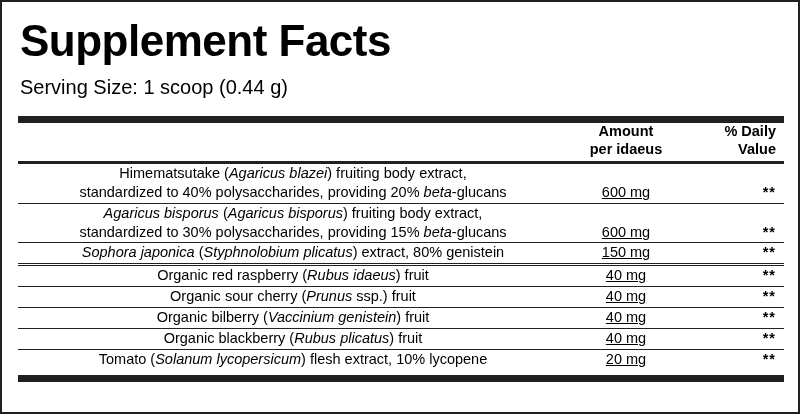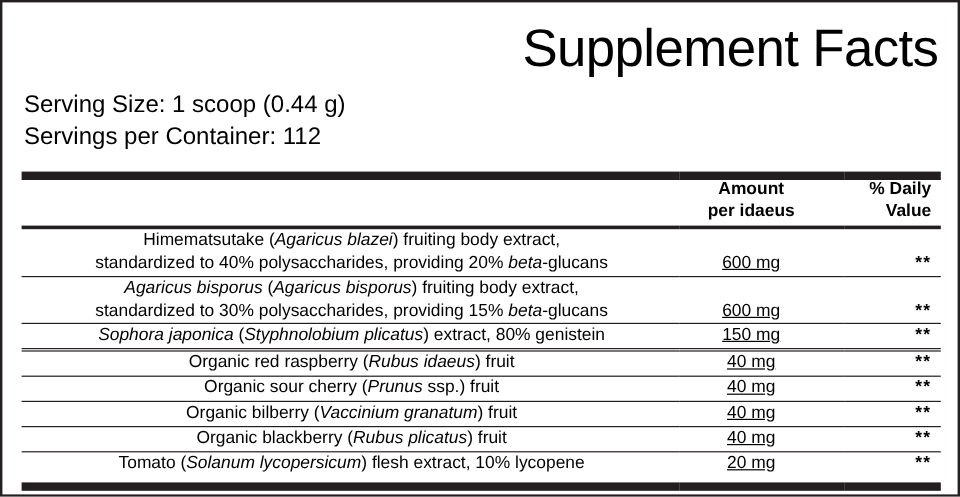--- a/index.html
+++ b/index.html
@@ -18,25 +18,24 @@
     box-sizing: border-box;
     background: #ffffff;
     border: 2px solid #231f20;
     overflow: hidden;
   }
   .inner {
     padding: 10px 16px 0 16px;
   }
   .title {
     font-size: 44px;
-    font-weight: normal;
+    font-weight: bold;
     letter-spacing: -0.5px;
     line-height: 1.05;
     margin: 6px 0 10px 2px;
-    text-align: right;
   }
   .serving-line {
     font-size: 20px;
     line-height: 1.35;
     margin-left: 2px;
   }
   table.facts {
     width: 100%;
     border-collapse: collapse;
     margin-top: 8px;
@@ -89,21 +88,20 @@
 </style>
 </head>
 <body>
 
 <div id="panel">
   <div class="inner">
 
     <div class="title">Supplement Facts</div>
 
     <div class="serving-line">Serving Size: 1 scoop (0.44 g)</div>
-    <div class="serving-line">Servings per Container: 112</div>
 
     <table class="facts">
       <colgroup>
         <col class="col-name">
         <col class="col-amt">
         <col class="col-dv">
       </colgroup>
       <tbody>
         <tr class="rule-thick">
             <td colspan="3"></td>
@@ -161,21 +159,21 @@
           </tr>
           <tr class="row">
             <td class="c-name">Organic sour cherry (<i>Prunus</i> ssp.) fruit</td>
             <td class="c-amt">40 mg</td>
             <td class="c-dv">**</td>
           </tr>
           <tr class="rule-thin">
             <td colspan="3"></td>
           </tr>
           <tr class="row">
-            <td class="c-name">Organic bilberry (<i>Vaccinium granatum</i>) fruit</td>
+            <td class="c-name">Organic bilberry (<i>Vaccinium genistein</i>) fruit</td>
             <td class="c-amt">40 mg</td>
             <td class="c-dv">**</td>
           </tr>
           <tr class="rule-thin">
             <td colspan="3"></td>
           </tr>
           <tr class="row">
             <td class="c-name">Organic blackberry (<i>Rubus plicatus</i>) fruit</td>
             <td class="c-amt">40 mg</td>
             <td class="c-dv">**</td>

